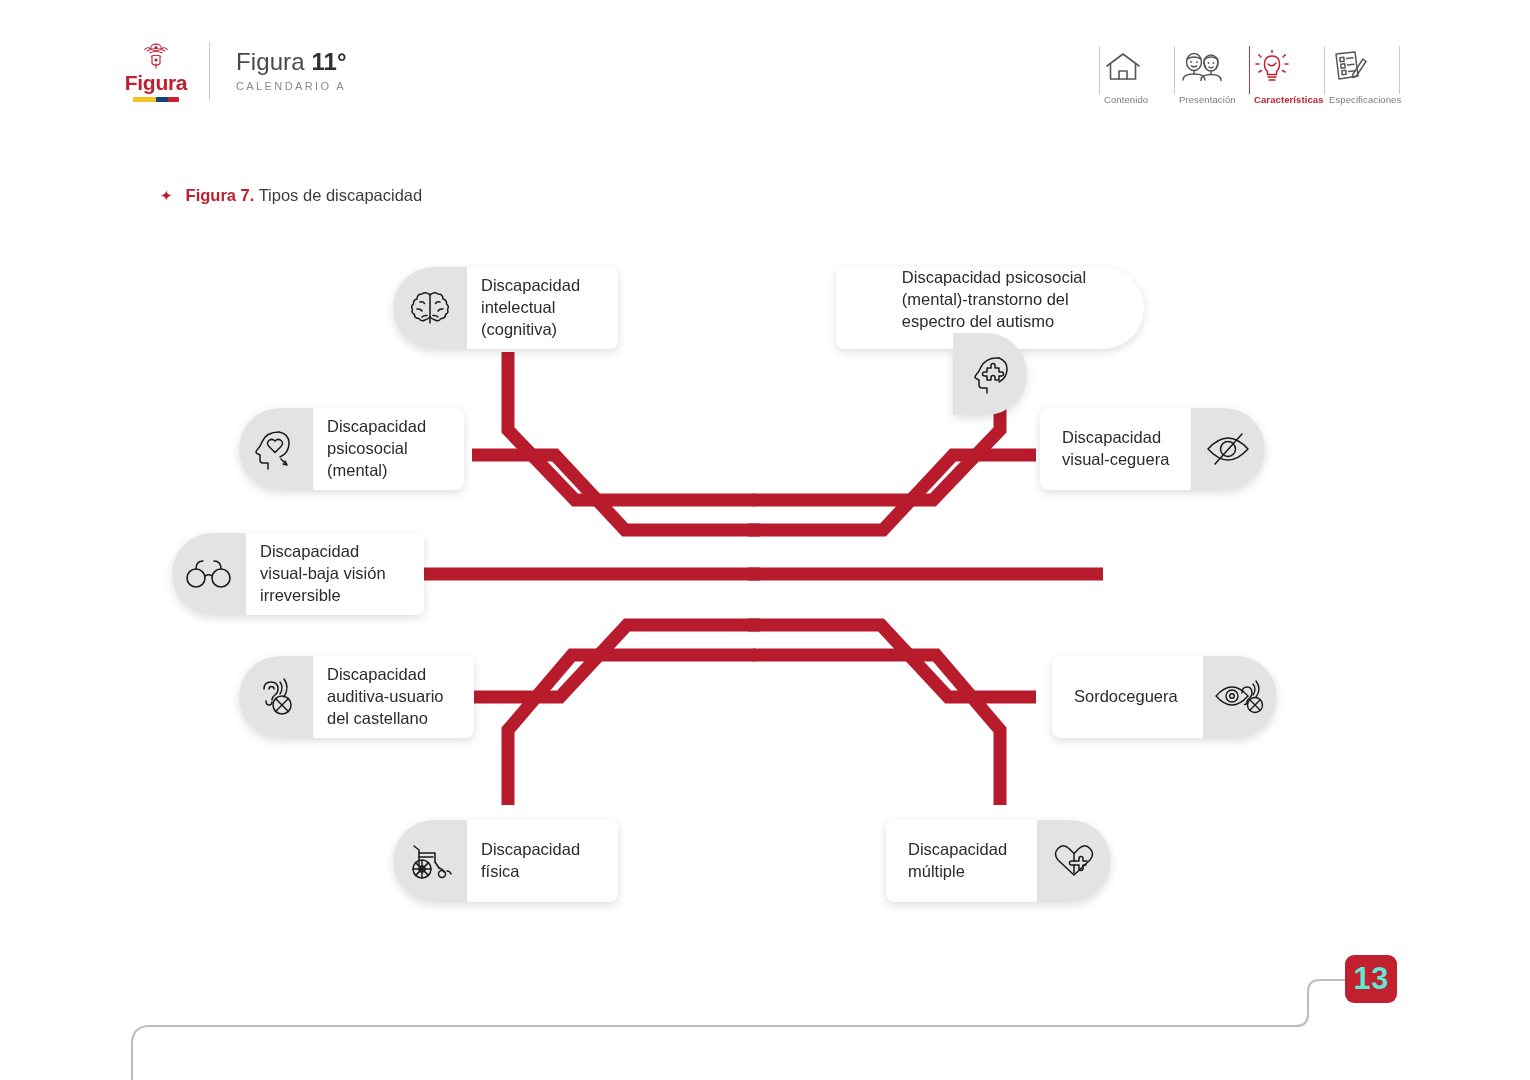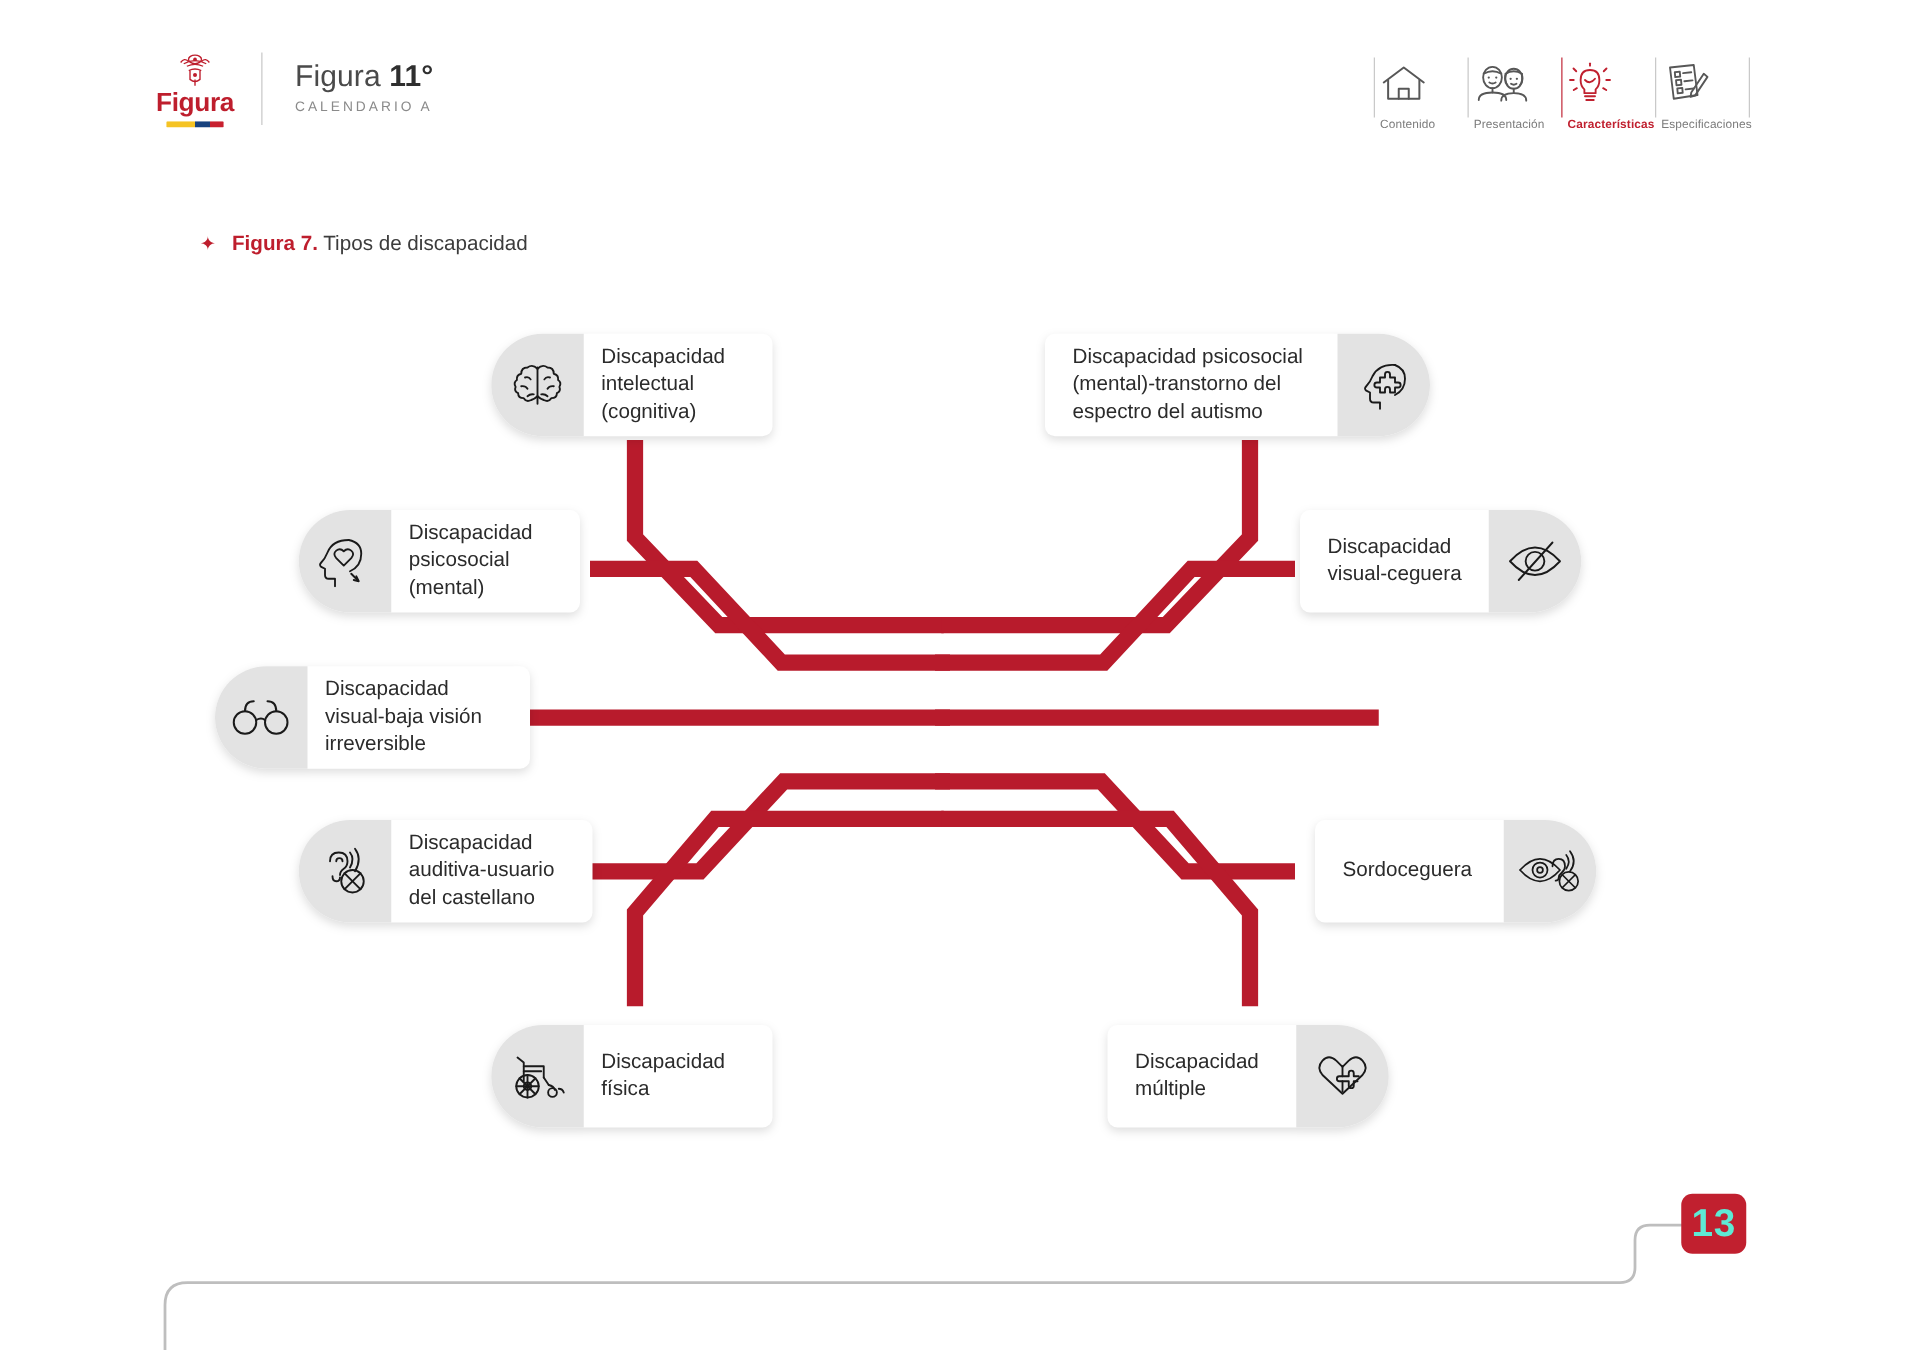--- a/index.html
+++ b/index.html
@@ -409,21 +409,21 @@
         <path d="M33 14 q-3 -1 -4.5 1.5"></path>
         <path d="M36 21 q-3.5 -0.5 -5 2"></path>
         <path d="M31 29 q-2 -2 -5 -1.5"></path>
       </svg>
     </div>
     <div class="node-text">Discapacidad
 intelectual
 (cognitiva)</div>
   </div>
 
-  <div class="node right" style="left:836px; top:267px; width:308px;">
+  <div class="node right" style="left:836px; top:267px; width:308px;flex-direction:column;">
     <div class="node-text">Discapacidad psicosocial
 (mental)-transtorno del
 espectro del autismo</div>
     <div class="node-icon">
       <svg width="44" height="42" viewBox="0 0 44 42" fill="none" stroke="#1A1A1A" stroke-width="1.5" stroke-linejoin="round" stroke-linecap="round">
         <path d="M31 5 q-13 -1 -18 9 q-2 5 -5 8 q-2 2 0 3.5 l3 1.5 v5 q0 3 3 3 h5 v5"></path>
         <path d="M31 5 q8 3 8 11 q0 9 -8 13"></path>
         <path d="M19 15 h4 v-2.5 a2 2 0 0 1 4 0 V15 h4 v4 h2.5 a2 2 0 0 1 0 4 H31 v4 h-4 v-2.5 a2 2 0 0 0 -4 0 V27 h-4 v-4 h-2.5 a2 2 0 0 1 0 -4 H19 Z"></path>
       </svg>
     </div>

